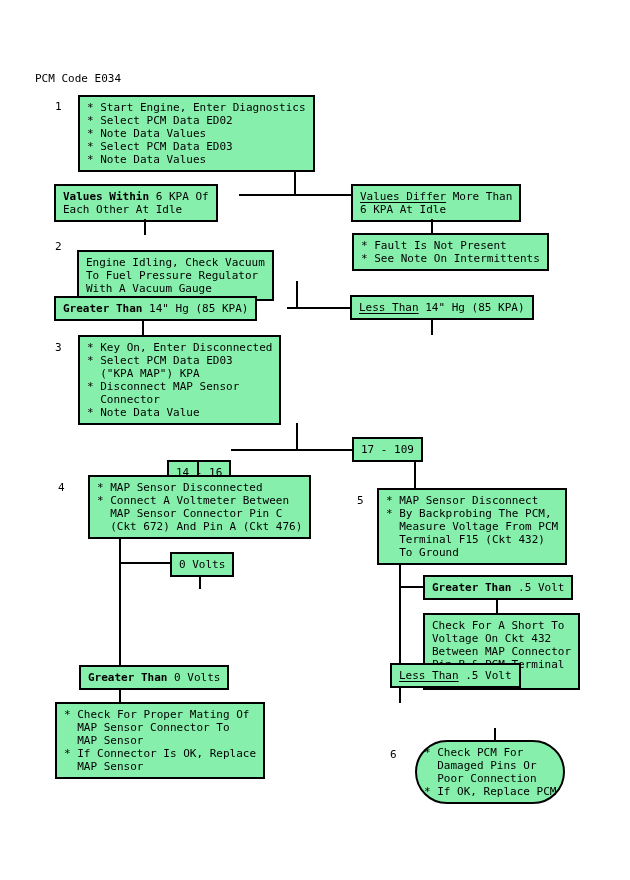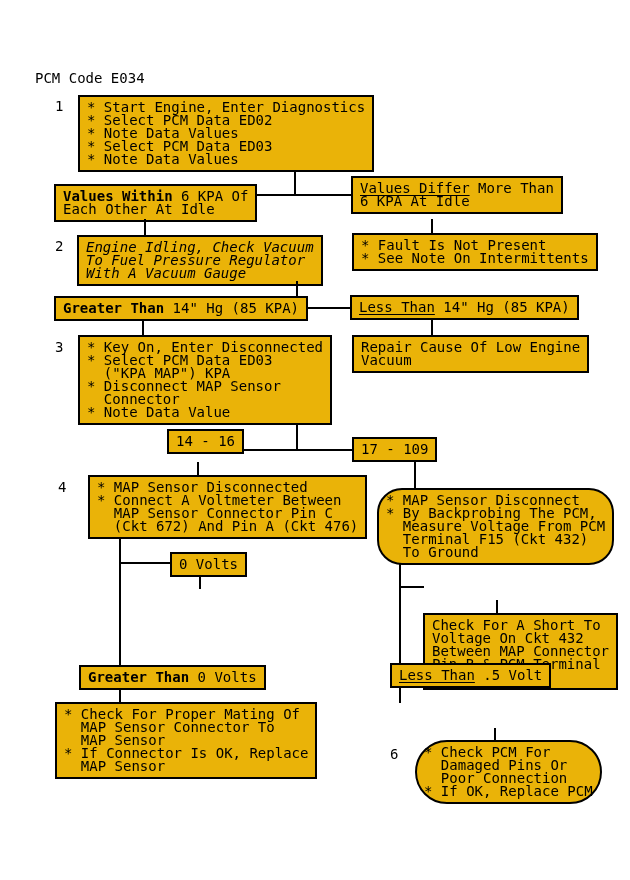--- a/index.html
+++ b/index.html
@@ -2,37 +2,37 @@
 <html><head>
 <meta charset="utf-8">
 <style>
   html, body { margin: 0; padding: 0; background: #ffffff; }
   .page {
     position: relative;
     width: 630px;
     height: 880px;
     background: #ffffff;
     font-family: "DejaVu Sans Mono", "Liberation Mono", monospace;
-    font-size: 14px;
+    font-size: 11px;
     line-height: 13px;
     color: #000000;
     overflow: hidden;
   }
   .title {
     position: absolute;
     white-space: pre;
   }
   .step {
     position: absolute;
     white-space: pre;
   }
   .box {
     position: absolute;
     border: 2px solid #000000;
-    background: #eab308;
+    background: #86efac;
     padding: 4px 7px;
     white-space: pre;
     box-sizing: border-box;
   }
   .b { font-weight: bold; }
   .u { text-decoration: underline; text-underline-offset: 2px; }
   .vl {
     position: absolute;
     width: 2px;
     background: #000000;
@@ -61,78 +61,77 @@
 * Select PCM Data ED02
 * Note Data Values
 * Select PCM Data ED03
 * Note Data Values</div>
 
   <div class="vl" style="left:294px; top:172px; height:24px;"></div>
   <div class="hl" style="left:239px; top:194px; width:113px;"></div>
 
   <div class="box" style="left:54px; top:184px;"><span class="b">Values Within</span><span> 6 KPA Of
 Each Other At Idle</span></div>
-  <div class="box" style="left:351px; top:176px;"><span class="u">Values Differ</span><span> More Than
+  <div class="box" style="left:351px; top:184px;"><span class="u">Values Differ</span><span> More Than
 6 KPA At Idle</span></div>
 
   <div class="vl" style="left:144px; top:219px; height:16px;"></div>
   <div class="vl" style="left:431px; top:219px; height:14px;"></div>
 
-  <div class="box" style="left:77px; top:235px;font-style:italic;">Engine Idling, Check Vacuum
+  <div class="box" style="left:77px; top:250px;">Engine Idling, Check Vacuum
 To Fuel Pressure Regulator
 With A Vacuum Gauge</div>
   <div class="box" style="left:352px; top:233px;">* Fault Is Not Present
 * See Note On Intermittents</div>
 
   <div class="vl" style="left:296px; top:281px; height:28px;"></div>
   <div class="hl" style="left:287px; top:307px; width:64px;"></div>
 
   <div class="box" style="left:54px; top:296px;"><span class="b">Greater Than</span><span> 14" Hg (85 KPA)</span></div>
   <div class="box" style="left:350px; top:295px;"><span class="u">Less Than</span><span> 14" Hg (85 KPA)</span></div>
 
   <div class="vl" style="left:142px; top:320px; height:15px;"></div>
   <div class="vl" style="left:431px; top:319px; height:16px;"></div>
 
   <div class="box" style="left:78px; top:335px;">* Key On, Enter Disconnected
 * Select PCM Data ED03
   ("KPA MAP") KPA
 * Disconnect MAP Sensor
   Connector
 * Note Data Value</div>
-  <div class="box" style="left:352px; top:335px;">Repair Cause Of Low Engine
-Vacuum</div>
 
   <div class="vl" style="left:296px; top:423px; height:28px;"></div>
   <div class="hl" style="left:231px; top:449px; width:121px;"></div>
 
-  <div class="box" style="left:167px; top:429px;">14 - 16</div>
+  <div class="box" style="left:167px; top:460px;">14 - 16</div>
   <div class="box" style="left:352px; top:437px;">17 - 109</div>
 
   <div class="vl" style="left:197px; top:462px; height:13px;"></div>
   <div class="vl" style="left:414px; top:462px; height:26px;"></div>
 
   <div class="box" style="left:88px; top:475px;">* MAP Sensor Disconnected
 * Connect A Voltmeter Between
   MAP Sensor Connector Pin C
   (Ckt 672) And Pin A (Ckt 476)</div>
-  <div class="box" style="left:377px; top:488px;border-radius:25px;">* MAP Sensor Disconnect
+  <div class="box" style="left:377px; top:488px;">* MAP Sensor Disconnect
 * By Backprobing The PCM,
   Measure Voltage From PCM
   Terminal F15 (Ckt 432)
   To Ground</div>
 
   <div class="vl" style="left:119px; top:539px; height:126px;"></div>
   <div class="hl" style="left:119px; top:562px; width:51px;"></div>
 
   <div class="box" style="left:170px; top:552px;">0 Volts</div>
   <div class="vl" style="left:199px; top:576px; height:13px;"></div>
 
   <div class="vl" style="left:399px; top:563px; height:140px;"></div>
   <div class="hl" style="left:399px; top:586px; width:25px;"></div>
 
+  <div class="box" style="left:423px; top:575px;"><span class="b">Greater Than</span><span> .5 Volt</span></div>
   <div class="vl" style="left:496px; top:600px; height:13px;"></div>
   <div class="box" style="left:415px; top:613px;margin-left:8px;">Check For A Short To
 Voltage On Ckt 432
 Between MAP Connector
 Pin B &amp; PCM Terminal
 F15</div>
 
   <div class="box" style="left:55px; top:665px;margin-left:24px;"><span class="b">Greater Than</span><span> 0 Volts</span></div>
   <div class="vl" style="left:119px; top:690px; height:12px;"></div>
   <div class="box" style="left:55px; top:702px;">* Check For Proper Mating Of

